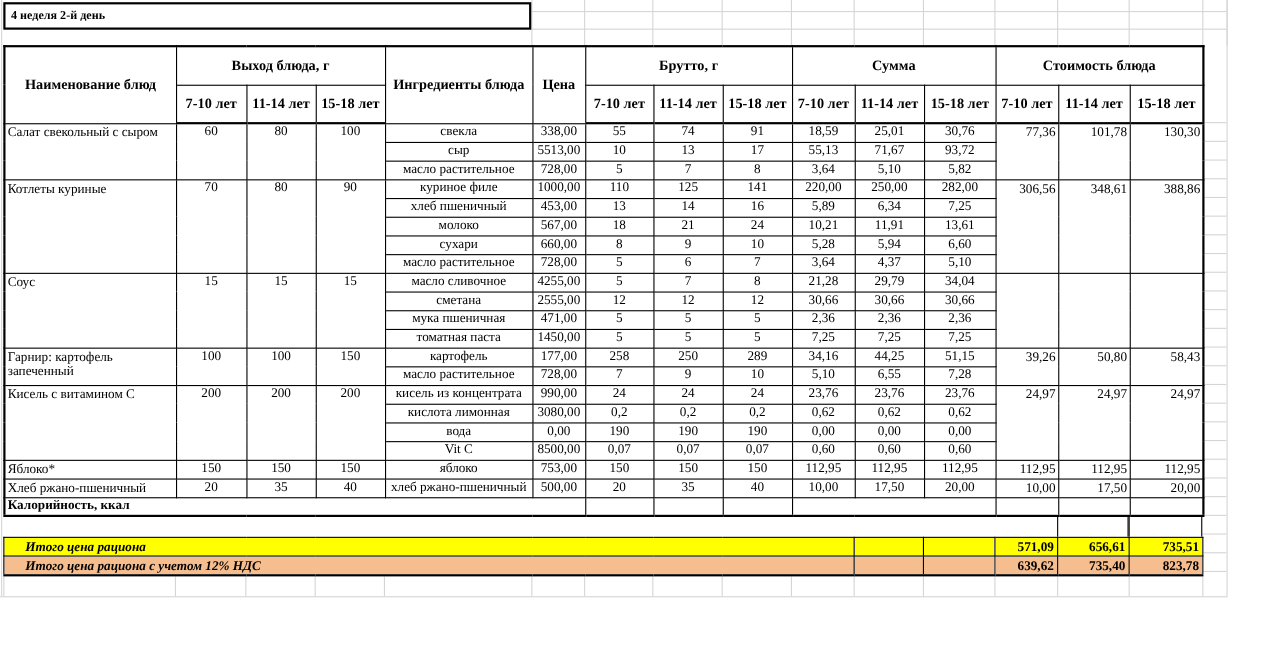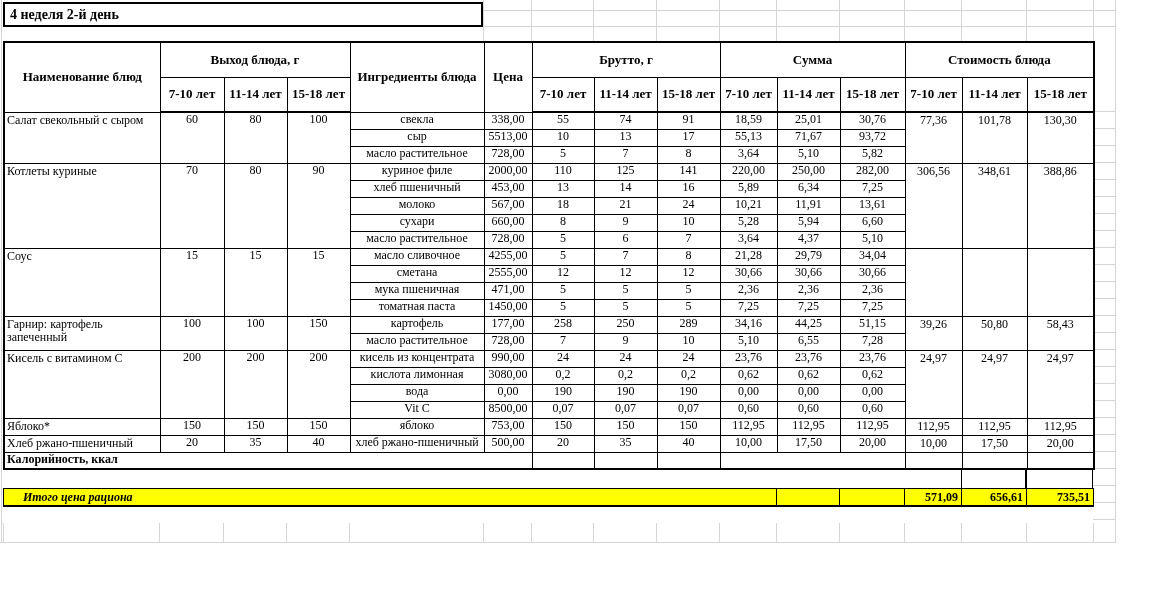--- a/index.html
+++ b/index.html
@@ -1,32 +1,32 @@
 <!DOCTYPE html>
 <html><head>
 <meta charset="utf-8">
 <style>
   html,body{margin:0;padding:0;background:#fff;}
   .sheet{position:relative;width:1169px;height:598px;background:#ffffff;overflow:hidden;
          font-family:"Liberation Serif","DejaVu Serif",serif;color:#000;}
   .gridlayer{position:absolute;left:0;top:0;width:100%;height:100%;pointer-events:none;}
   .gl{position:absolute;background:#d5d5d5;}
   .title-box{position:absolute;left:3px;top:2px;width:480px;height:25px;box-sizing:border-box;
-             border:2px solid #000;font-size:14px;font-weight:bold;line-height:21px;padding-left:5px;background:#fff;}
+             border:2px solid #000;font-size:11px;font-weight:bold;line-height:21px;padding-left:5px;background:#fff;}
   table{border-collapse:collapse;table-layout:fixed;position:absolute;background:#fff;}
   #main{left:3px;top:41px;width:1090px;border:2px solid #000;}
   #totals{left:3px;top:488px;width:1090px;}
   th,td{box-sizing:border-box;border:1px solid #000;overflow:hidden;}
   thead th{font-size:13px;font-weight:bold;text-align:center;vertical-align:middle;height:35px;padding:0 2px;}
   thead tr:last-child th{border-bottom:2px solid #000;}
   tbody td{font-size:12px;height:17px;line-height:13px;padding:0 2px;vertical-align:top;}
   td.c-name{text-align:left;padding:1px 2px;}
   td.c-ing{text-align:center;}
   td.c-num{text-align:center;}
-  td.c-cost{text-align:center;padding-top:1px;font-family:Liberation Serif, serif;}
+  td.c-cost{text-align:right;padding-top:1px;font-family:Liberation Serif, serif;}
   tr.cal td{font-weight:bold;border-bottom:2px solid #000;}
   tr.cal td.cal-label{text-align:left;}
   .spacerbox{position:absolute;box-sizing:border-box;border-left:1px solid #000;border-right:1px solid #000;height:18px;top:0;}
   #spacer{position:absolute;left:3px;top:470px;width:1090px;height:18px;}
   #totals td{font-weight:bold;height:17px;font-size:12px;line-height:14px;vertical-align:middle;}
   #totals td.t-label{font-style:italic;text-align:left;padding-left:19px;}
   #totals td.t-val{text-align:right;padding-right:3px;}
   #totals tr:last-child td{border-bottom:2px solid #000;}
 </style>
 </head>
@@ -176,21 +176,21 @@
           <td class="c-num">3,64</td>
           <td class="c-num">5,10</td>
           <td class="c-num">5,82</td>
         </tr>
         <tr>
           <td class="c-name" rowspan="5">Котлеты куриные</td>
           <td class="c-num" rowspan="5">70</td>
           <td class="c-num" rowspan="5">80</td>
           <td class="c-num" rowspan="5">90</td>
           <td class="c-ing">куриное филе</td>
-          <td class="c-num">2000,00</td>
+          <td class="c-num">1000,00</td>
           <td class="c-num">110</td>
           <td class="c-num">125</td>
           <td class="c-num">141</td>
           <td class="c-num">220,00</td>
           <td class="c-num">250,00</td>
           <td class="c-num">282,00</td>
           <td class="c-num c-cost" rowspan="5">306,56</td>
           <td class="c-num c-cost" rowspan="5">348,61</td>
           <td class="c-num c-cost" rowspan="5">388,86</td>
         </tr>
@@ -427,15 +427,23 @@
     </colgroup>
     <tbody id="totalsbody">
         <tr style="background: rgb(255, 255, 0);">
           <td class="t-label" colspan="10">Итого цена рациона</td>
           <td class=""></td>
           <td class=""></td>
           <td class="t-val">571,09</td>
           <td class="t-val">656,61</td>
           <td class="t-val">735,51</td>
         </tr>
+        <tr style="background: rgb(246, 190, 142);">
+          <td class="t-label" colspan="10">Итого цена рациона с учетом 12% НДС</td>
+          <td class=""></td>
+          <td class=""></td>
+          <td class="t-val">639,62</td>
+          <td class="t-val">735,40</td>
+          <td class="t-val">823,78</td>
+        </tr>
       </tbody>
   </table>
 </div>
 
 </body></html>

